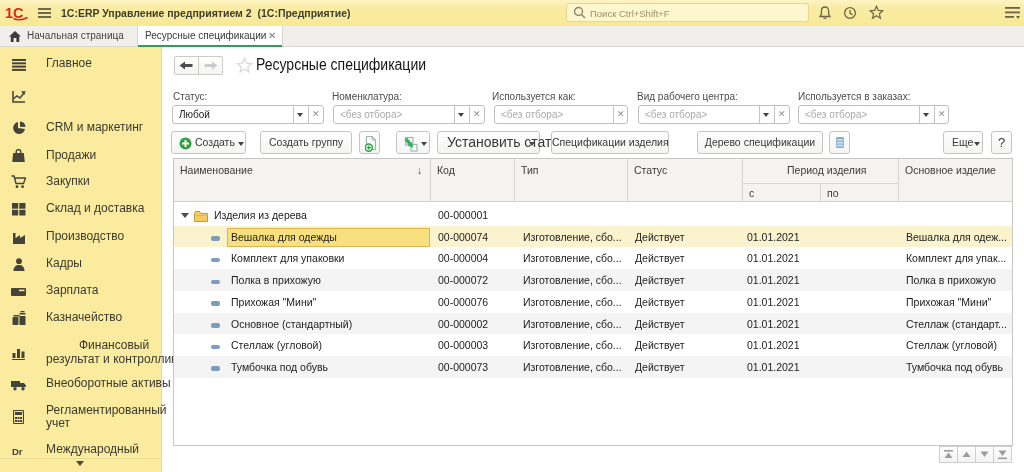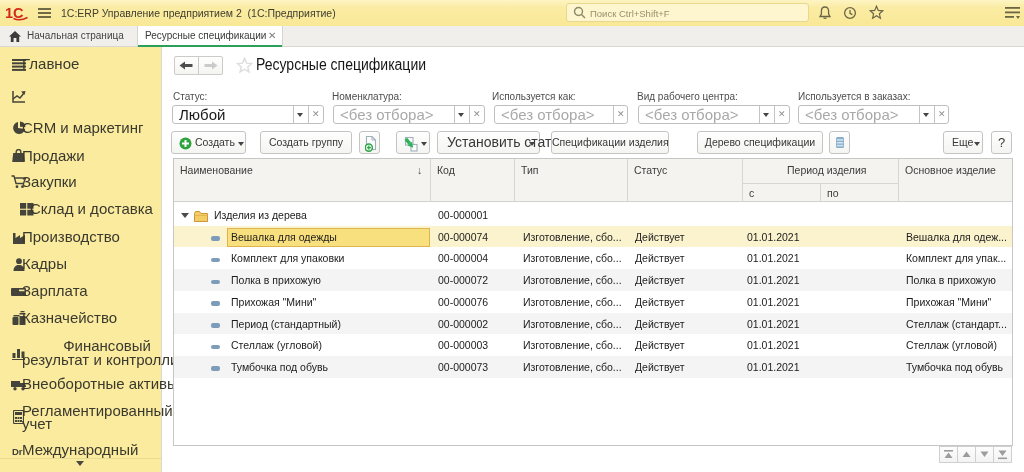--- a/index.html
+++ b/index.html
@@ -4,51 +4,51 @@
 <style>
 * { margin:0; padding:0; box-sizing:border-box; }
 html,body { width:1024px; height:472px; overflow:hidden; }
 body { font-family:"Liberation Sans", sans-serif; background:#fff; }
 #root { position:absolute; left:0; top:0; width:1024px; height:472px; overflow:hidden; background:#fff; }
 .abs { position:absolute; }
 
 
 #topbar { left:0; top:0; width:1024px; height:26px;
   background:linear-gradient(#fdf4c2 0%, #fbeca4 30%, #f9e896 100%); }
-#topbar .title { left:61px; top:0; height:26px; line-height:26px; font-size:10.5px; color:#3f3e2e; white-space:nowrap; }
+#topbar .title { left:61px; top:0; height:26px; line-height:26px; font-size:10.5px; color:#3f3e2e; white-space:nowrap;font-weight:bold; }
 #search { left:566px; top:3px; width:243px; height:19px; background:#fdf6cf; border:1px solid #e8d88e; border-radius:3px; }
 #search .hint { left:23px; top:1px; line-height:17px; font-size:9.5px; color:#999068; white-space:nowrap; }
 
 
 #tabbar { left:0; top:26px; width:1024px; height:21px; background:#f0efec; border-bottom:1px solid #d9d8d3; }
 #tab1 { left:0; top:0; width:138px; height:21px; border-right:1px solid #d5d4cf; }
 #tab1 .txt { left:27px; top:0; line-height:20px; font-size:10px; color:#434343; white-space:nowrap; }
 #tab2 { left:138px; top:0; width:145px; height:21px; background:#fff; border-right:1px solid #d5d4cf; }
 #tab2 .txt { left:7px; top:0; line-height:20px; font-size:10px; color:#3a3a3a; white-space:nowrap; }
 #tab2 .gr { left:0; right:0; bottom:0; height:2.5px; background:#2aa05a; }
 #tab2 .x { top:0; line-height:20px; font-size:10px; color:#7d7d7d; }
 
 
 #sidebar { left:0; top:47px; width:162px; height:425px; background:#fbeb9f; border-right:1px solid #d8d8d8; }
 .sitem { position:absolute; left:0; width:162px; }
 .sitem .ic { position:absolute; left:11px; width:15px; text-align:center; }
-.sitem .lb { position:absolute; left:22px; font-size:15px; color:#3a392e; line-height:13.5px; white-space:nowrap; }
+.sitem .lb { position:absolute; left:46px; font-size:12px; color:#3a392e; line-height:13.5px; white-space:nowrap; }
 #sbline { left:0px; top:458px; width:161px; height:1px; background:#e8dc94; }
 #sbarr { left:76px; top:461px; width:0; height:0; border-left:4px solid transparent; border-right:4px solid transparent; border-top:5px solid #4a4a40; }
 
 
 .navbtn { position:absolute; top:56px; width:25px; height:19px; background:linear-gradient(#ffffff,#f4f4f1); border:1px solid #cccbc7; }
 #btnback { left:174px; border-radius:2px 0 0 2px; }
 #btnfwd { left:198px; border-radius:0 2px 2px 0; }
 #mtitle { left:256px; top:56px; font-size:16px; color:#161616; transform:scaleX(0.875); transform-origin:left top; white-space:nowrap; }
 
 
 .flabel { position:absolute; top:91px; font-size:10px; color:#4d4d4d; white-space:nowrap; }
 .fbox { position:absolute; top:105px; height:19px; border:1px solid #bfbfbf; border-radius:3px; background:#fff; }
-.fbox .val { position:absolute; left:6px; top:0; line-height:17px; font-size:15px; color:#1a1a1a; }
+.fbox .val { position:absolute; left:6px; top:0; line-height:17px; font-size:10px; color:#1a1a1a; }
 .fbox .ph { color:#a9a9a9; }
 .fbox .sep { position:absolute; top:0; bottom:0; width:1px; background:#c4c4c4; }
 .fbox .da { position:absolute; top:7px; width:0; height:0; border-left:3.5px solid transparent; border-right:3.5px solid transparent; border-top:4px solid #444; }
 .fbox .xx { position:absolute; top:0; line-height:17px; font-size:9px; color:#8f8f8f; }
 
 
 .tbtn { position:absolute; top:131px; height:23px; background:linear-gradient(#fefefe,#f4f4f2); border:1px solid #c4c4c3; border-radius:3px; font-size:10.5px; color:#383838; text-align:center; white-space:nowrap; }
 .tbtn .da { position:absolute; top:10px; width:0; height:0; border-left:3.5px solid transparent; border-right:3.5px solid transparent; border-top:4px solid #444; }
 
 
@@ -151,21 +151,21 @@
         <div class="lb" style="top:0">Продажи</div>
       </div>
       <div class="sitem" style="top: 128.25px; height: 13.5px;">
         <div class="ic" style="top:-0.25px"><svg width="15" height="14" viewBox="0 0 15 14">
             <path d="M0.5 1 L3 1 L5 8.5 L12.5 8.5 L14.5 3 L4 3" stroke="#45443a" stroke-width="1.4" fill="none"></path>
             <circle cx="6" cy="11.7" r="1.4" fill="#45443a"></circle>
             <circle cx="11.5" cy="11.7" r="1.4" fill="#45443a"></circle>
           </svg></div>
         <div class="lb" style="top:0">Закупки</div>
       </div>
-      <div class="sitem" style="top: 155.25px; height: 13.5px; margin-left: 8px;">
+      <div class="sitem" style="top: 155.25px; height: 13.5px;">
         <div class="ic" style="top:-0.25px"><svg width="14" height="13" viewBox="0 0 14 13">
             <rect x="0" y="0" width="6.2" height="5.7" fill="#45443a"></rect>
             <rect x="7.3" y="0" width="6.2" height="5.7" fill="#45443a"></rect>
             <rect x="0" y="6.8" width="6.2" height="5.7" fill="#45443a"></rect>
             <rect x="7.3" y="6.8" width="6.2" height="5.7" fill="#45443a"></rect>
           </svg></div>
         <div class="lb" style="top:0">Склад и доставка</div>
       </div>
       <div class="sitem" style="top: 182.75px; height: 13.5px;">
         <div class="ic" style="top:-0.25px"><svg width="14" height="13" viewBox="0 0 14 13">
@@ -400,21 +400,21 @@
           <div class="dash" style="left:37px"></div>
           <div class="cell" style="left:57px">Прихожая "Мини"</div>
           <div class="cell" style="left:349px">Изготовление, сбо...</div>
           <div class="cell" style="left:461px">Действует</div>
           <div class="cell" style="left:573px">01.01.2021</div>
           <div class="cell" style="left:732px">Прихожая "Мини"</div>
           <div class="cell" style="left:264px">00-000076</div>
         </div>
         <div class="trow" style="top: 108.5px; height: 21.7px; background: rgb(244, 244, 244);">
           <div class="dash" style="left:37px"></div>
-          <div class="cell" style="left:57px">Период (стандартный)</div>
+          <div class="cell" style="left:57px">Основное (стандартный)</div>
           <div class="cell" style="left:349px">Изготовление, сбо...</div>
           <div class="cell" style="left:461px">Действует</div>
           <div class="cell" style="left:573px">01.01.2021</div>
           <div class="cell" style="left:732px">Стеллаж (стандарт...</div>
           <div class="cell" style="left:264px">00-000002</div>
         </div>
         <div class="trow" style="top: 130.2px; height: 21.7px; background: rgb(255, 255, 255);">
           <div class="dash" style="left:37px"></div>
           <div class="cell" style="left:57px">Стеллаж (угловой)</div>
           <div class="cell" style="left:349px">Изготовление, сбо...</div>

